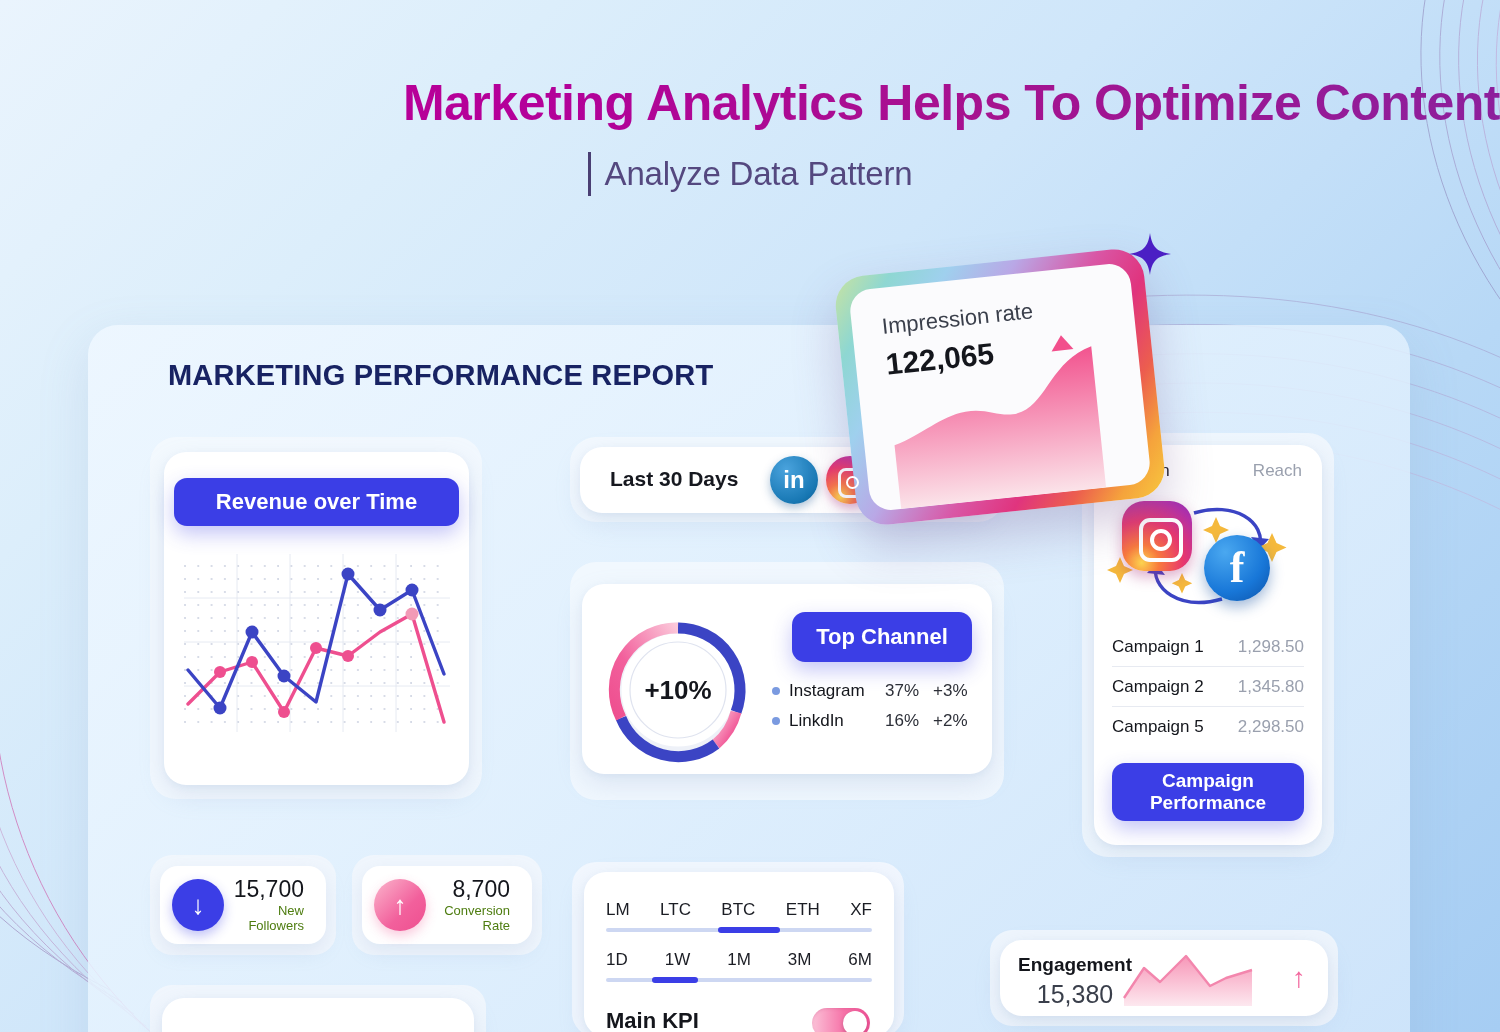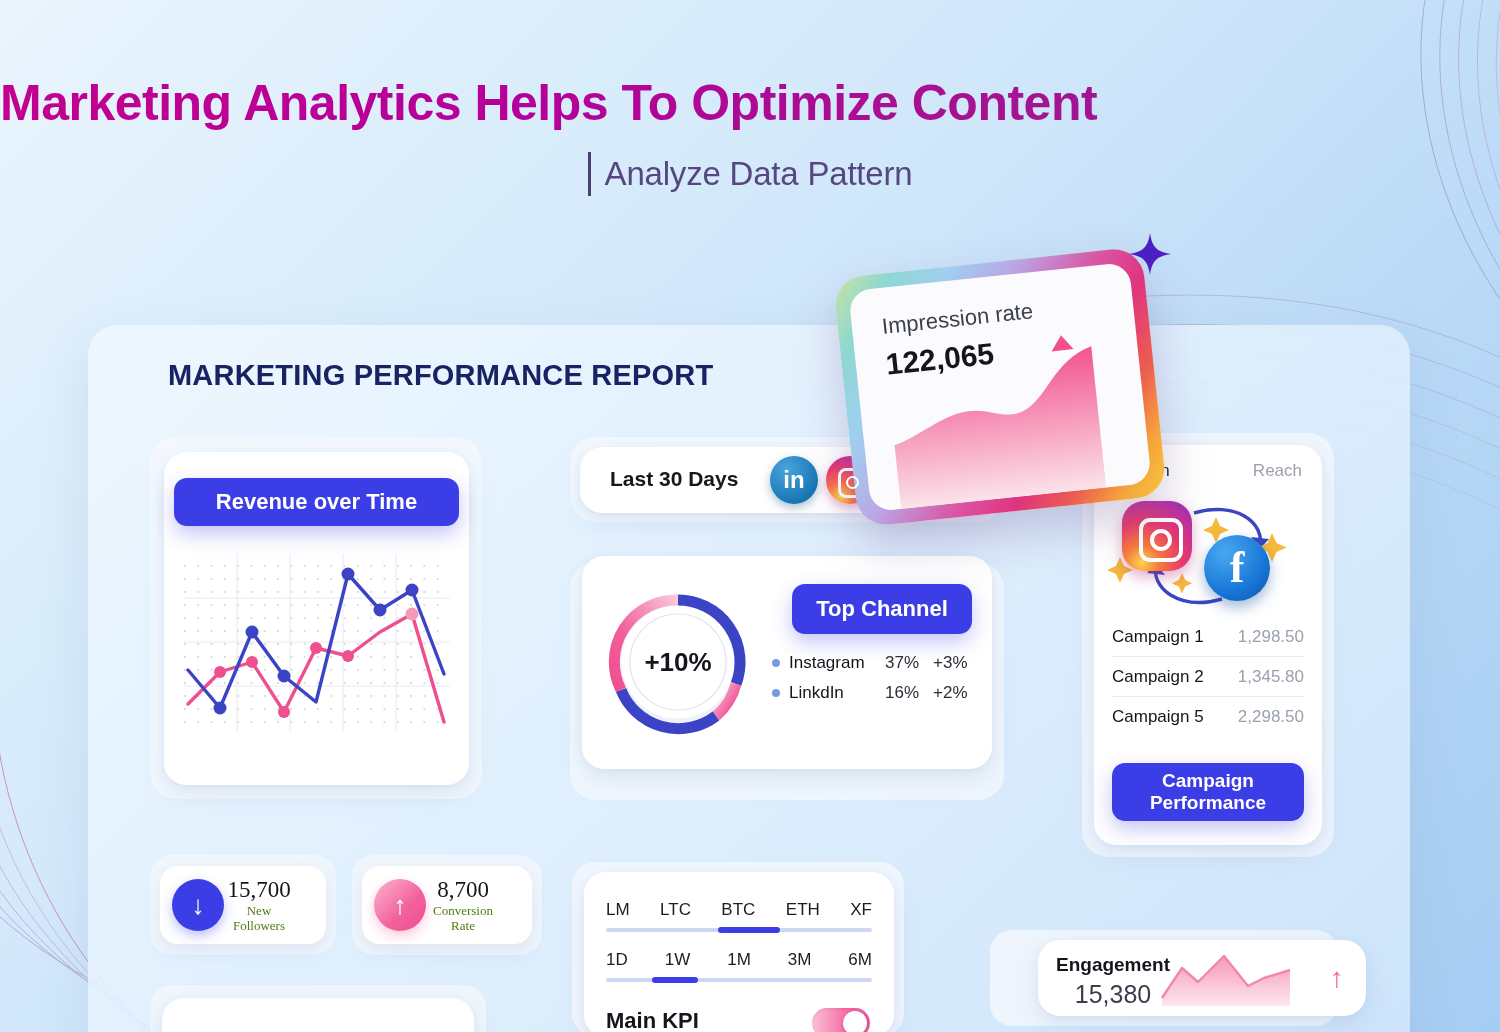--- a/index.html
+++ b/index.html
@@ -8,21 +8,21 @@
     font-family:"Liberation Sans", sans-serif;
     background:linear-gradient(135deg,#eaf4fd 0%,#dceefb 22%,#cfe6fa 45%,#b7d8f6 72%,#a6cdf3 100%);
     position:relative;
   }
   .bg-deco { position:absolute; pointer-events:none; }
   .deco-right { top:-40px; right:-60px; width:420px; height:420px; opacity:.55; }
   .deco-right-low { top:180px; right:-120px; width:500px; height:430px; opacity:.5; }
   .deco-left { left:-150px; top:590px; width:420px; height:470px; opacity:.65; }
 
   
-  .header { position:absolute; top:74px; left:0; width:1500px; text-align:left; }
+  .header { position:absolute; top:74px; left:0; width:1500px; text-align:right; }
   .title {
     font-size:50px; font-weight:bold; letter-spacing:-0.5px;
     background:linear-gradient(90deg,#c2008f 0%,#b4009a 35%,#a6128f 65%,#8d1f9c 100%);
     -webkit-background-clip:text; background-clip:text; color:transparent;
   }
   .subtitle-row { margin-top:20px; display:flex; justify-content:center; align-items:center; gap:14px; }
   .subtitle { font-size:33px; color:#54487f; letter-spacing:-0.2px; }
   .sub-div { width:3px; height:44px; background:#4a3f73; }
 
   
@@ -66,21 +66,21 @@
   .ic-ig { left:246px; width:48px; height:48px;
     background:radial-gradient(circle at 30% 85%,#fcd34d 0%,#f97548 25%,#e8386d 55%,#b42fa8 85%);
     box-shadow:0 4px 10px rgba(180,40,120,.35); }
   .ic-ig::after { content:""; position:absolute; left:12px; top:12px; width:24px; height:24px;
     border:3px solid #fff; border-radius:8px; }
   .ic-ig::before { content:""; position:absolute; left:20px; top:20px; width:9px; height:9px;
     border:2.5px solid #fff; border-radius:50%; z-index:2; }
 
   
   .tc-outer { left:570px; top:562px; width:434px; height:238px; }
-  .tc-card  { left:582px; top:556px; width:410px; height:213px; }
+  .tc-card  { left:582px; top:584px; width:410px; height:190px; }
   .tc-btn { left:210px; top:28px; width:180px; height:50px; font-size:22px; }
   .donut { position:absolute; left:22px; top:32px; width:148px; height:148px; }
   .donut-center { position:absolute; left:22px; top:32px; width:148px; height:148px;
     display:flex; align-items:center; justify-content:center;
     font-size:26px; font-weight:bold; color:#14161c; }
   .legend { position:absolute; left:190px; top:92px; width:210px; }
   .leg-row { display:flex; align-items:center; height:30px; font-size:17px; }
   .dot { width:8px; height:8px; border-radius:50%; background:#7a9ae0; margin-right:9px; flex:none; }
   .leg-name { font-weight:normal; color:#14161c; width:96px; }
   .leg-pct { color:#2c2f38; width:48px; }
@@ -97,41 +97,41 @@
     box-shadow:0 6px 14px rgba(170,45,120,.38); }
   .ig-big::after { content:""; position:absolute; left:17px; top:17px; width:36px; height:36px;
     border:4px solid #fff; border-radius:11px; }
   .ig-big::before { content:""; position:absolute; left:28px; top:28px; width:14px; height:14px;
     border:4px solid #fff; border-radius:50%; z-index:2; }
   .fb-big { position:absolute; left:110px; top:48px; width:66px; height:66px; border-radius:50%;
     background:radial-gradient(circle at 32% 26%,#4aa8f0,#1877d8 60%,#0c52a8);
     box-shadow:0 6px 14px rgba(20,80,160,.40);
     color:#fff; font-size:44px; font-weight:bold; display:flex; align-items:center; justify-content:center;
     font-family:"Liberation Serif",serif; line-height:1; }
-  .cm-rows { position:absolute; left:18px; top:172px; width:192px; }
+  .cm-rows { position:absolute; left:18px; top:182px; width:192px; }
   .cm-row { display:flex; justify-content:space-between; align-items:center; height:40px;
     border-bottom:1px solid #e7eaf1; font-size:17px; }
   .cm-row:last-child { border-bottom:none; }
   .cm-name { color:#14161c; } .cm-val { color:#9aa0ae; }
   .cm-btn { left:18px; top:318px; width:192px; height:58px; font-size:19px; line-height:1.18; flex-direction:column; }
 
   
   .kpi-outer { position:absolute; border-radius:22px; background:rgba(244,248,253,.8); }
   .kpi-card { position:absolute; background:#fff; border-radius:18px;
     box-shadow:0 8px 20px rgba(135,160,200,.18); display:flex; align-items:center; }
   .k1-outer { left:150px; top:855px; width:186px; height:100px; }
   .k1 { left:160px; top:866px; width:166px; height:78px; }
   .k2-outer { left:352px; top:855px; width:190px; height:100px; }
   .k2 { left:362px; top:866px; width:170px; height:78px; }
   .k-circle { width:52px; height:52px; border-radius:50%; margin-left:12px; flex:none;
     display:flex; align-items:center; justify-content:center; color:#fff; font-size:26px; }
   .k-blue { background:#3b3ee6; box-shadow:0 5px 12px rgba(59,62,230,.32); }
   .k-pink { background:linear-gradient(135deg,#fbb6cd 0%,#f2609c 60%,#ee4f8f 100%);
     box-shadow:0 5px 12px rgba(238,79,143,.30); }
-  .k-text { flex:1; text-align:center; padding-right:32px;font-family:Liberation Serif, serif; }
+  .k-text { flex:1; text-align:right; padding-right:22px; }
   .k-num { font-size:23px; color:#14161c; }
   .k-lab { font-size:13px; color:#4d7c0f; line-height:1.15; margin-top:1px; }
 
   
   .empty-outer { left:150px; top:985px; width:336px; height:80px; border-radius:22px; background:rgba(244,248,253,.8); position:absolute; }
   .empty-card { left:162px; top:998px; width:312px; height:70px; }
 
   
   .kpi-panel-outer { left:572px; top:862px; width:332px; height:175px; border-radius:24px; background:rgba(246,249,254,.8); position:absolute; }
   .kpi-panel { left:584px; top:872px; width:310px; height:165px; }
@@ -142,21 +142,21 @@
   .tab-act { position:absolute; height:6px; border-radius:3px; background:#3b3ee6; top:-1px; }
   .mk-label { position:absolute; left:22px; top:136px; font-size:22px; font-weight:bold; color:#14161c; }
   .toggle { position:absolute; left:228px; top:136px; width:58px; height:30px; border-radius:15px;
     background:linear-gradient(90deg,#fbc2d8 0%,#f673a8 55%,#f4559a 100%); cursor:pointer;
     box-shadow:inset 0 1px 3px rgba(200,60,120,.25); }
   .toggle::after { content:""; position:absolute; right:3px; top:3px; width:24px; height:24px;
     border-radius:50%; background:#fff; box-shadow:0 2px 4px rgba(0,0,0,.18); }
 
   
   .eng-outer { left:990px; top:930px; width:348px; height:96px; border-radius:22px; background:rgba(244,248,253,.8); position:absolute; }
-  .eng-card { left:1000px; top:940px; width:328px; height:76px;margin-left:38px; }
+  .eng-card { left:1000px; top:940px; width:328px; height:76px; }
   .eng-txt { position:absolute; left:18px; top:14px; }
   .eng-t { font-size:19px; font-weight:bold; color:#14161c; }
   .eng-n { font-size:25px; color:#3a3f4b; margin-top:4px; text-align:center; }
   .eng-spark { position:absolute; left:122px; top:12px; width:140px; height:56px; }
   .eng-arrow { position:absolute; right:22px; top:22px; font-size:28px; color:#f2669d; }
 
   
   .float-wrap { position:absolute; left:845px; top:262px; width:310px; height:250px;
     transform:rotate(-6deg); }
   .float-border { position:absolute; inset:0; border-radius:30px;

